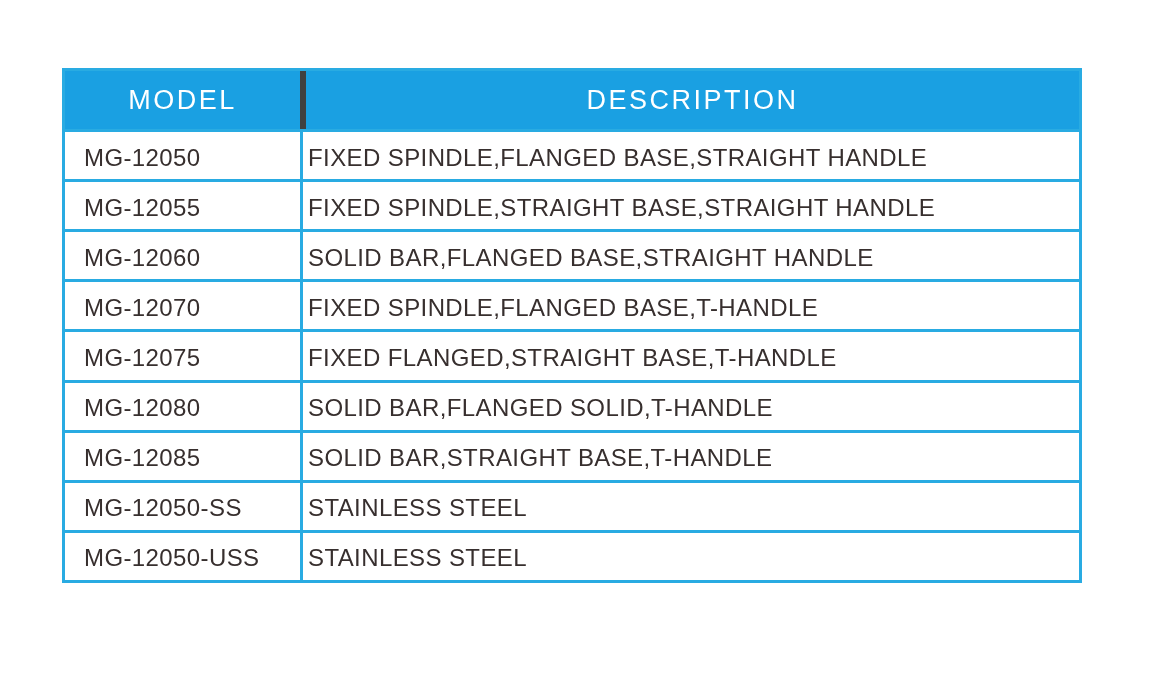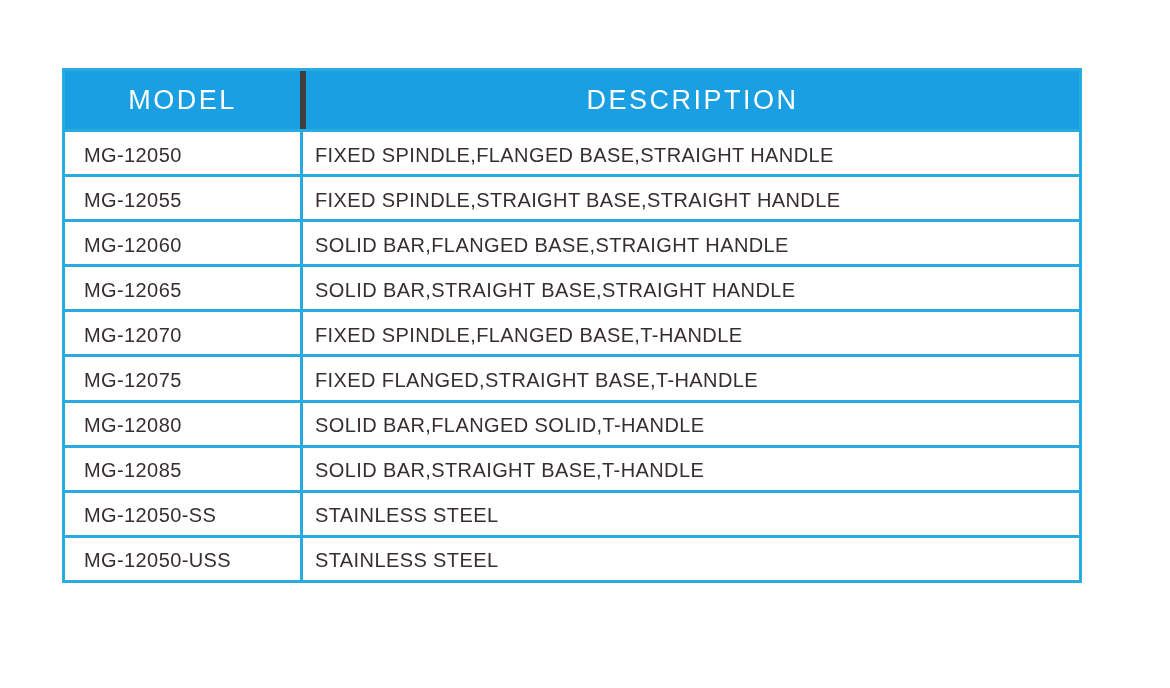--- a/index.html
+++ b/index.html
@@ -44,34 +44,34 @@
     height: 58px;
     white-space: nowrap;
     overflow: hidden;
   }
   thead th.desc {
     border-left: 6px solid #404040;
   }
   tbody td {
     border-top: 3px solid var(--border-blue);
     color: var(--cell-text);
-    font-size: 20px;
+    font-size: 24px;
     letter-spacing: 0.4px;
     vertical-align: middle;
     padding-top: 4px;
     height: 34px;
     white-space: nowrap;
     overflow: hidden;
   }
   tbody td.model {
     padding-left: 19px;
   }
   tbody td.desc {
     border-left: 3px solid var(--border-blue);
-    padding-left: 12px;
+    padding-left: 5px;
   }
 </style>
 </head>
 <body>
 
 <div class="canvas">
   <div class="table-wrap">
     <table class="spec-table">
       <colgroup>
         <col class="model-col">
@@ -90,24 +90,20 @@
           </tr>
           <tr>
             <td class="model">MG-12055</td>
             <td class="desc">FIXED SPINDLE,STRAIGHT BASE,STRAIGHT HANDLE</td>
           </tr>
           <tr>
             <td class="model">MG-12060</td>
             <td class="desc">SOLID BAR,FLANGED BASE,STRAIGHT HANDLE</td>
           </tr>
           <tr>
-            <td class="model">MG-12065</td>
-            <td class="desc">SOLID BAR,STRAIGHT BASE,STRAIGHT HANDLE</td>
-          </tr>
-          <tr>
             <td class="model">MG-12070</td>
             <td class="desc">FIXED SPINDLE,FLANGED BASE,T-HANDLE</td>
           </tr>
           <tr>
             <td class="model">MG-12075</td>
             <td class="desc">FIXED FLANGED,STRAIGHT BASE,T-HANDLE</td>
           </tr>
           <tr>
             <td class="model">MG-12080</td>
             <td class="desc">SOLID BAR,FLANGED SOLID,T-HANDLE</td>

